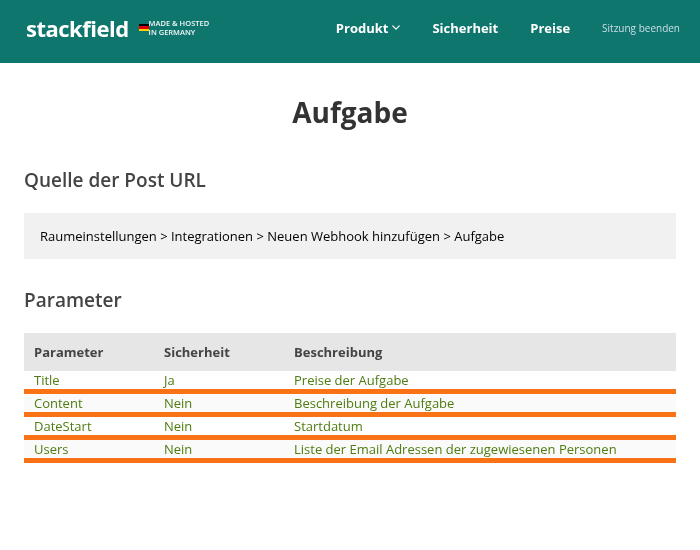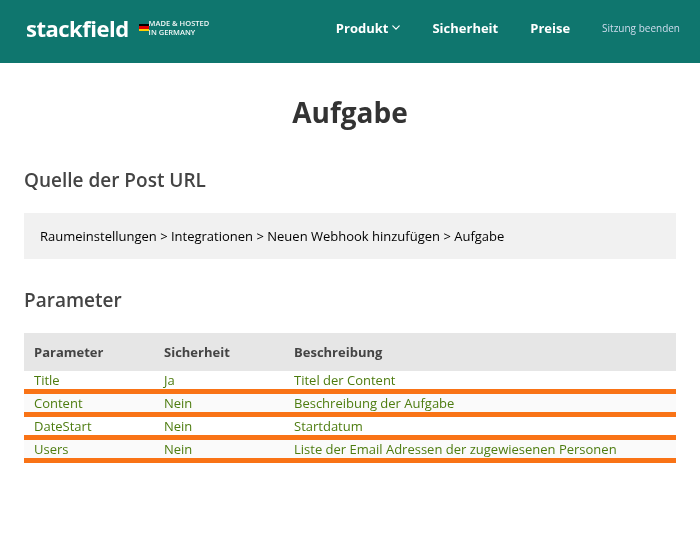--- a/index.html
+++ b/index.html
@@ -150,21 +150,21 @@
       <tr>
         <th class="col-param">Parameter</th>
         <th class="col-req">Sicherheit</th>
         <th>Beschreibung</th>
       </tr>
     </thead>
     <tbody>
       <tr>
         <td>Title</td>
         <td>Ja</td>
-        <td>Titel der Content</td>
+        <td>Preise der Aufgabe</td>
       </tr>
       <tr>
         <td>Content</td>
         <td>Nein</td>
         <td>Beschreibung der Aufgabe</td>
       </tr>
       <tr>
         <td>DateStart</td>
         <td>Nein</td>
         <td>Startdatum</td>

